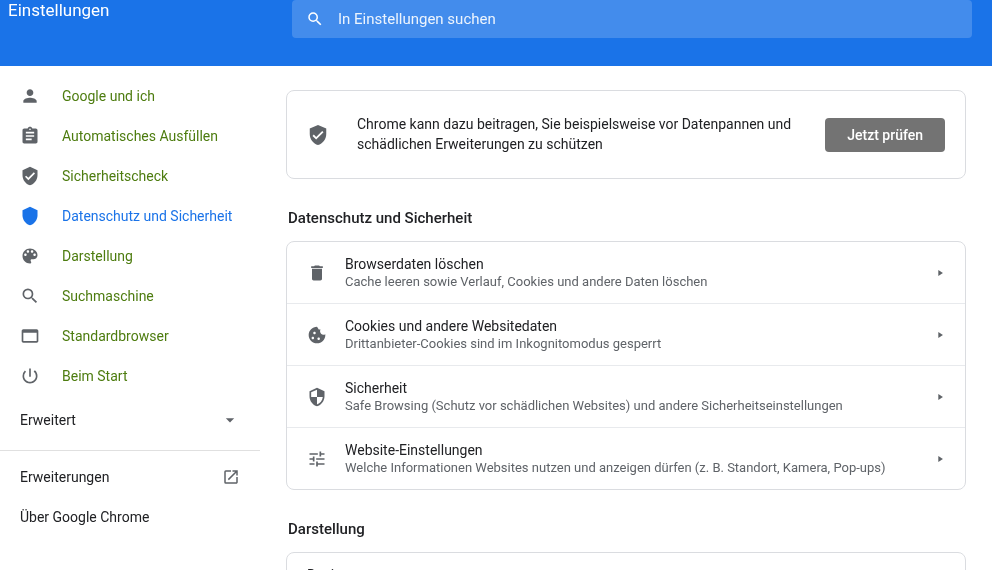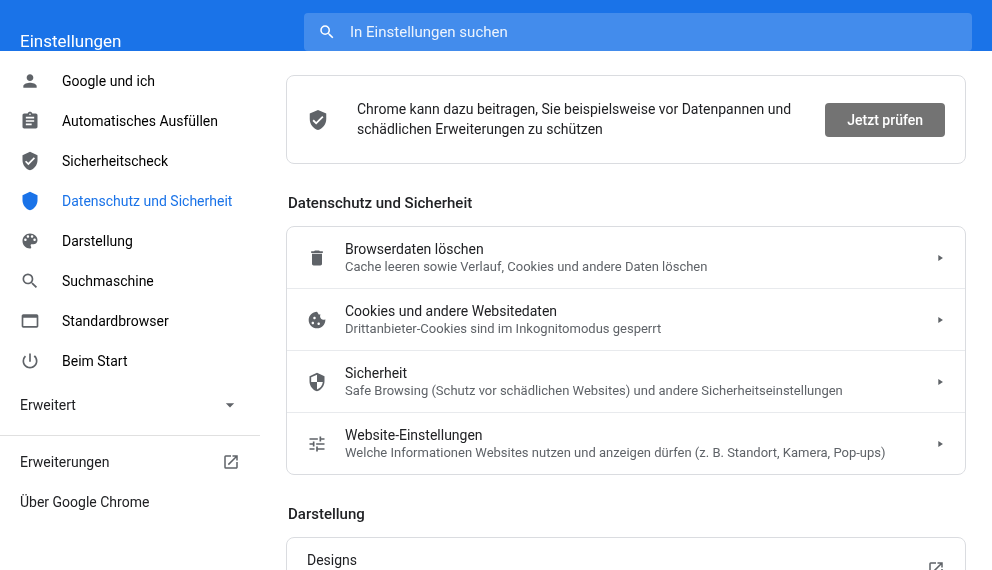--- a/index.html
+++ b/index.html
@@ -1,23 +1,23 @@
 <!DOCTYPE html>
 <html><head>
 <meta charset="utf-8">
 <style>
 * { margin: 0; padding: 0; box-sizing: border-box; font-family: Roboto, Arial, sans-serif; }
 body { background: #fff; width: 992px; height: 570px; overflow: hidden; }
 
 .header {
   background: #1a73e8;
-  height: 51px;
-  display: flex;
-  align-items: flex-end;
-  padding: 0 20px;
+  height: 66px;
+  display: flex;
+  align-items: flex-start;
+  padding: 0 8px;
   gap: 20px;
 }
 .header-title {
   color: #fff;
   font-size: 17px;
   font-weight: 400;
   width: 264px;
 }
 .search-box {
   flex: 1;
@@ -47,21 +47,21 @@
   padding-top: 10px;
   border-right: none;
 }
 .nav-item {
   display: flex;
   align-items: center;
   height: 40px;
   padding: 0 20px;
   gap: 22px;
   cursor: pointer;
-  color: #000000;
+  color: #4d7c0f;
   font-size: 14px;
 }
 .nav-item.active { color: #1a73e8; }
 .nav-item .icon { width: 20px; height: 20px; flex-shrink: 0; display: flex; align-items: center; justify-content: center; }
 .nav-item.active .icon svg { fill: #1a73e8; }
 .nav-item .icon svg { fill: #5f6368; }
 
 .adv-row {
   display: flex;
   align-items: center;

